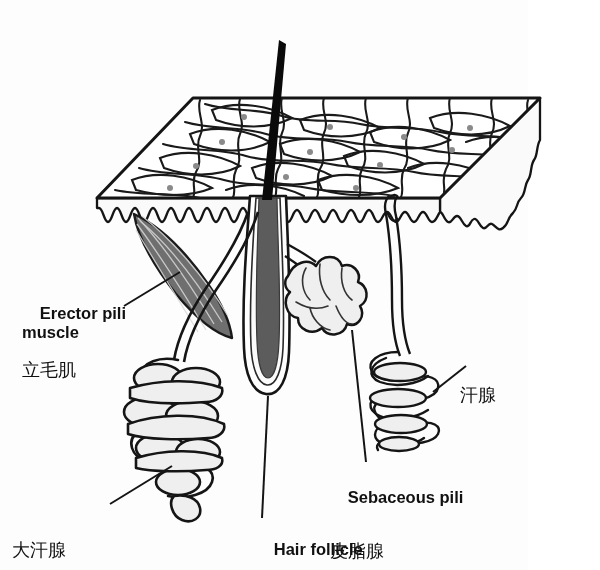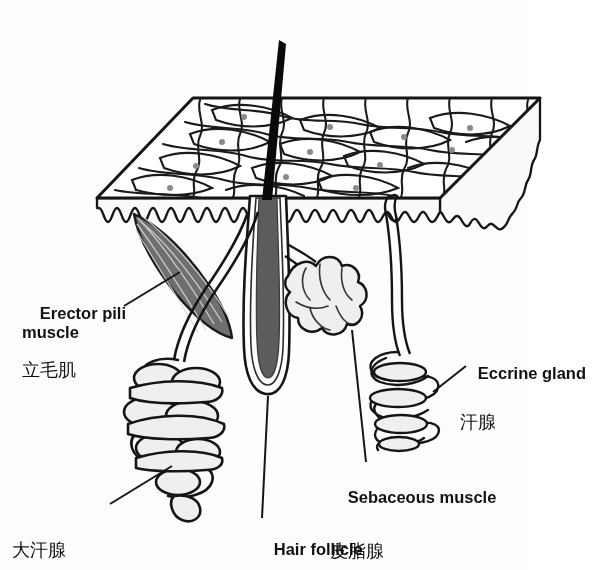--- a/index.html
+++ b/index.html
@@ -33,21 +33,21 @@
   }
   
   #lab-erector{left:22px;top:286px;}
   #lab-erector .cn{display:block;margin-top:0;}
   #lab-apocrine{left:12px;top:504px;}
   #lab-apocrine .cn{display:block;}
   #lab-hair{left:256px;top:522px;}
   #lab-seb{left:330px;top:470px;}
   #lab-seb .cn{display:block;margin-top:16px;}
   #lab-ecc{left:460px;top:346px;}
-  #lab-ecc .cn{display:block;margin-top:11px;}
+  #lab-ecc .cn{display:block;margin-top:3px;}
 </style>
 </head>
 <body>
 
 <div id="figure">
 
   <svg width="600" height="570" viewBox="0 0 600 570" style="position:absolute;left:0;top:0;">
 
     <defs>
       <clipPath id="slabTopClip">
@@ -311,22 +311,21 @@
     <span class="cn">大汗腺</span>
     
   </div>
 
   <div class="lbl" id="lab-hair">
     <span class="en">Hair follicle</span>
     
   </div>
 
   <div class="lbl" id="lab-seb">
-    <span class="en">Sebaceous muscle</span>
+    <span class="en">Sebaceous pili</span>
     <span class="cn">皮脂腺</span>
   </div>
 
   <div class="lbl" id="lab-ecc">
-    <span class="en">Eccrine gland</span>
     <span class="cn">汗腺</span>
   </div>
 
 </div>
 
 </body></html>

